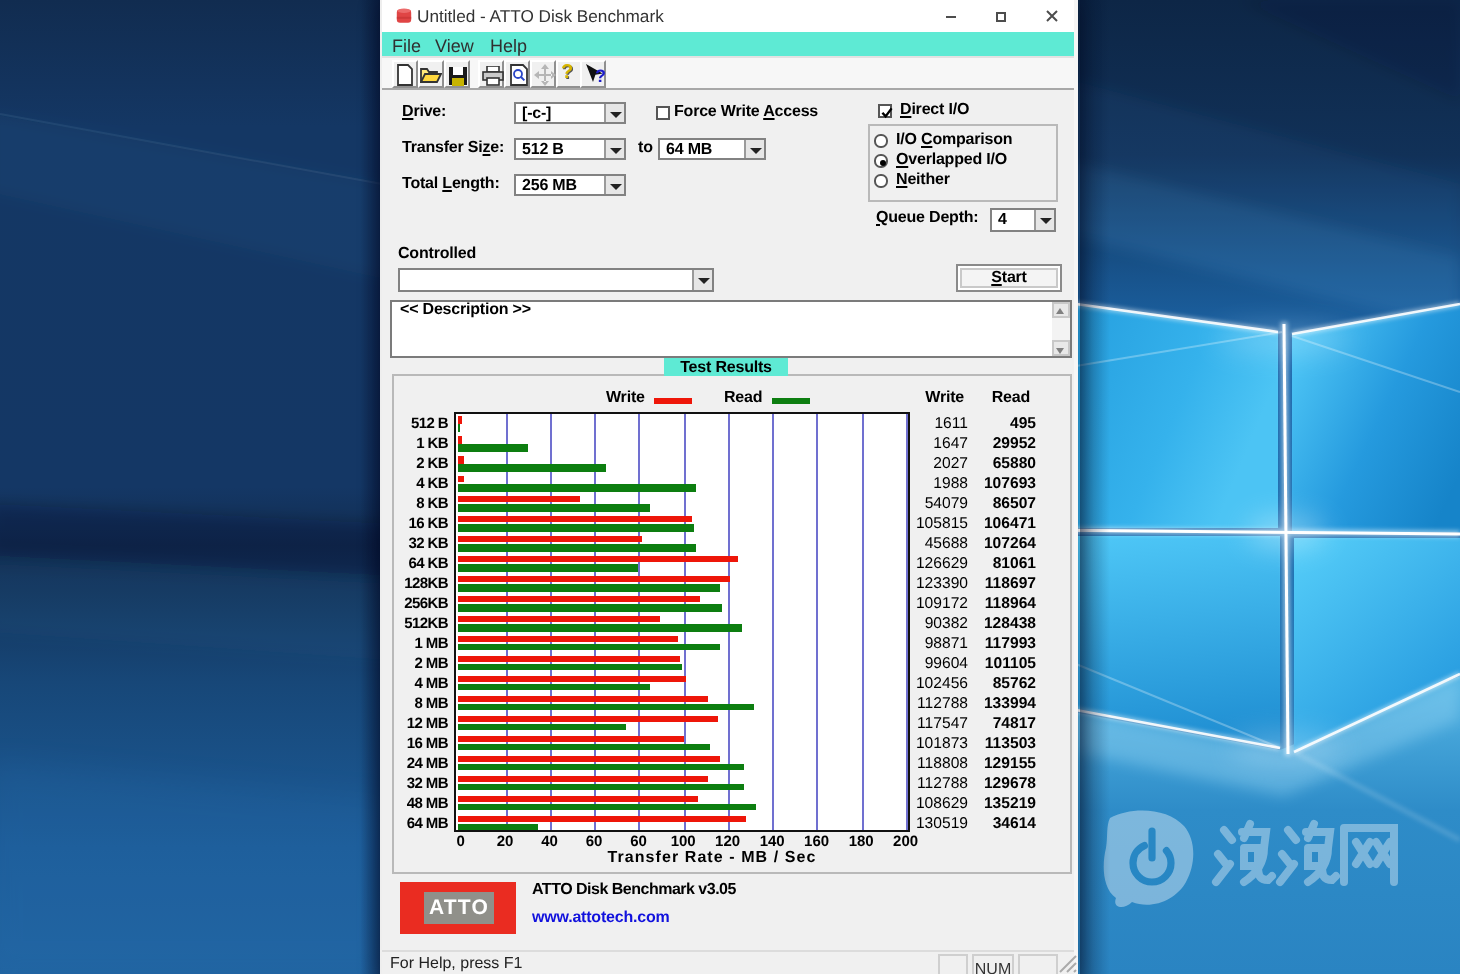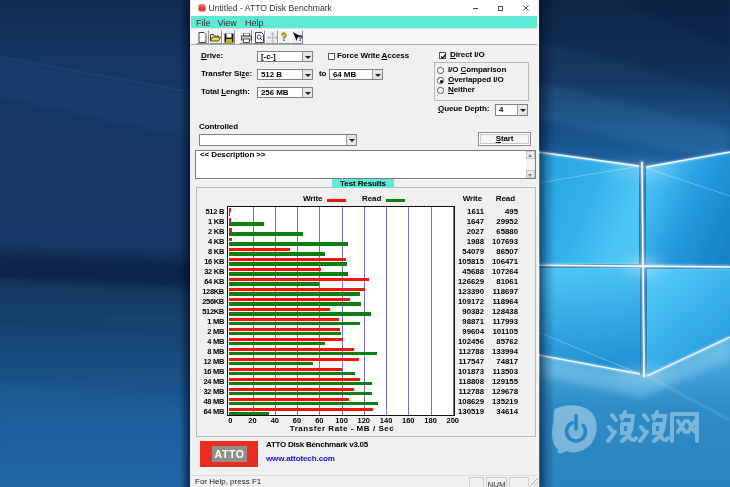--- a/index.html
+++ b/index.html
@@ -19,21 +19,21 @@
 .combo {background:#fff;border:1px solid #828282;}
 .combo .ctxt {left:3px;top:0.4px;font-weight:bold;font-size:8px;letter-spacing:-0.1px;white-space:nowrap;}
 .carr {right:0;top:0;bottom:0;width:10px;background:#e6e6e6;border-left:1px solid #9a9a9a;}
 .carr:after {content:"";position:absolute;left:2px;top:3.5px;border-left:3px solid transparent;border-right:3px solid transparent;border-top:3.5px solid #222;}
 .cb {width:7px;height:7px;background:#fff;border:1px solid #565656;}
 .rd {width:6.5px;height:6.5px;background:#fff;border:1px solid #565656;border-radius:50%;}
 .grid {top:0;bottom:0;width:1px;background:#7070d0;}
 .rbar {left:0.5px;height:3.4px;background:#ee1609;}
 .gbar {left:0.5px;height:3.6px;background:#0d7e10;}
 .rowlab {left:6px;width:27px;text-align:right;font-weight:bold;font-size:7.5px;letter-spacing:-0.3px;}
-.wval {left:240px;width:53px;text-align:right;font-weight:bold;font-size:7.8px;}
+.wval {left:240px;width:53px;text-align:right;font-weight:normal;font-size:7.8px;}
 .rval {left:280px;width:47px;text-align:right;font-weight:bold;font-size:7.8px;}
 .axl {width:22px;text-align:center;font-weight:bold;font-size:7.5px;top:416.2px;}
 u {text-decoration:underline;text-underline-offset:1px;}
 </style></head>
 <body>
 
 <svg id="bg" viewBox="0 0 730 487">
 <defs>
 <linearGradient id="gRight" x1="0" y1="0" x2="0" y2="1">
   <stop offset="0" stop-color="#0d2646"></stop>
@@ -420,21 +420,21 @@
 <div class="axl" style="left:50.5px">20</div>
 <div class="axl" style="left:72.8px">40</div>
 <div class="axl" style="left:95.0px">60</div>
 <div class="axl" style="left:117.3px">60</div>
 <div class="axl" style="left:139.6px">100</div>
 <div class="axl" style="left:161.8px">120</div>
 <div class="axl" style="left:184.1px">140</div>
 <div class="axl" style="left:206.3px">160</div>
 <div class="axl" style="left:228.6px">180</div>
 <div class="axl" style="left:250.8px">200</div>
-<div class="lb" style="left:37px;top:424.4px;width:228px;text-align:center;font-size:8px;letter-spacing:0.54px">Transfer Rate - MB / Sec</div>
+<div class="lb" style="left:51px;top:424.4px;width:228px;text-align:center;font-size:8px;letter-spacing:0.54px">Transfer Rate - MB / Sec</div>
 
 <div style="left:9px;top:441px;width:58px;height:26px;background:#ea2c21"></div>
 <div style="left:21px;top:446px;width:35px;height:16px;background:#90908a"></div>
 <div style="left:21px;top:447.6px;width:35px;text-align:center;font-size:10.5px;font-weight:bold;color:#fff;letter-spacing:0.6px">ATTO</div>
 <div class="lb" style="left:75px;top:440.4px;font-size:8px;letter-spacing:-0.25px">ATTO Disk Benchmark v3.05</div>
 <div class="lb" style="left:75px;top:454.4px;font-size:8px;color:#1111dd">www.attotech.com</div>
 
 <div style="left:0;top:475px;width:100%;height:1px;background:#dcdcdc"></div>
 <div style="left:4px;top:476.5px;font-size:8px;color:#222;white-space:nowrap">For Help, press F1</div>
 <div style="left:278px;top:477px;width:15px;height:13px;border:1px solid #cfcfcf"></div>

